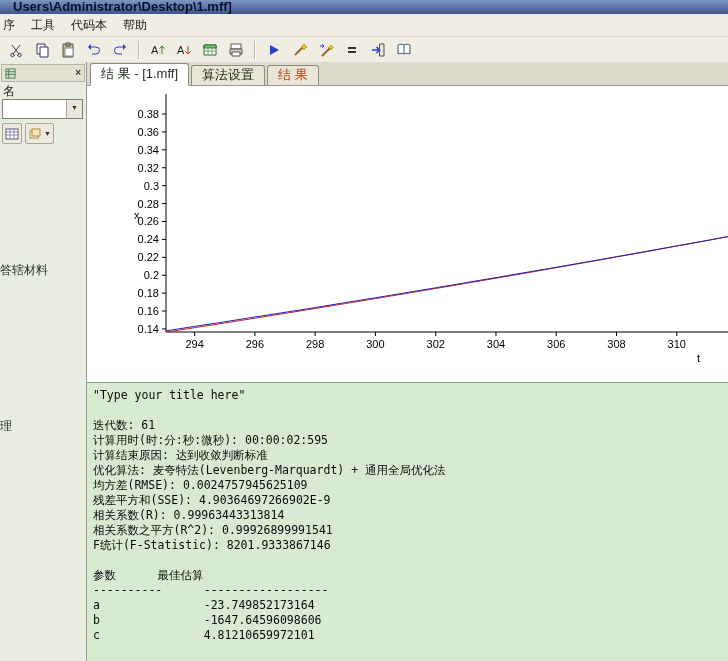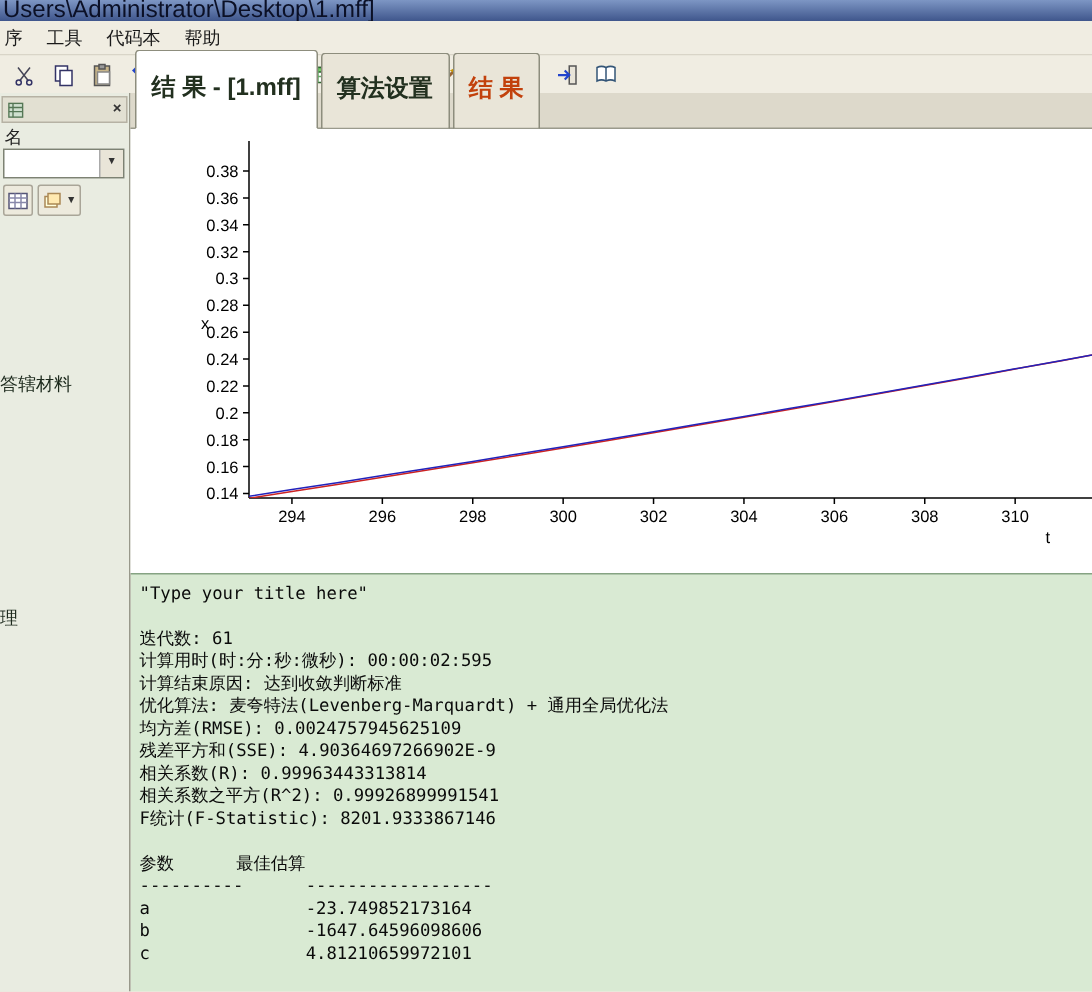--- a/index.html
+++ b/index.html
@@ -4,22 +4,22 @@
 <style>
   html,body{margin:0;padding:0;}
   body{
     width:728px;height:661px;overflow:hidden;position:relative;
     font-family:"Liberation Sans",sans-serif;background:#ece9de;
     -webkit-font-smoothing:antialiased;
   }
   
   .titlebar{
     height:14px;background:linear-gradient(#7d96c4,#3f568c);
-    font-size:16px;line-height:14px;color:#0b1026;font-weight:normal;
-    padding-left:2px;white-space:nowrap;overflow:hidden;
+    font-size:13px;line-height:14px;color:#0b1026;font-weight:bold;
+    padding-left:13px;white-space:nowrap;overflow:hidden;
   }
   
   .menubar{
     height:22px;background:#f0ede2;border-bottom:1px solid #d9d5c8;
     display:flex;align-items:center;font-size:12px;color:#1a1a1a;
   }
   .menu-item{padding:3px 8px;cursor:default;}
   .menu-item:first-child{padding-left:3px;}
   
   .toolbar{
@@ -41,28 +41,28 @@
   .sb-header svg{width:11px;height:11px;}
   .sb-close{font-size:10px;line-height:10px;color:#333;font-weight:bold;cursor:default;}
   .sb-label{position:absolute;top:21px;left:3px;font-size:12px;color:#222;}
   .sb-combo{position:absolute;top:37px;left:2px;width:79px;height:18px;background:#fff;border:1px solid #7d8273;display:flex;}
   .sb-combo .cval{flex:1;font-size:11px;line-height:16px;padding-left:3px;overflow:hidden;}
   .cbtn{width:15px;background:#e9e5d8;border-left:1px solid #aaa;font-size:7px;line-height:16px;text-align:center;color:#333;}
   .sb-btnrow{position:absolute;top:61px;left:2px;display:flex;gap:3px;align-items:center;}
   .sbtn{height:19px;border:1px solid #a9a598;background:#edeadd;display:flex;align-items:center;justify-content:center;padding:0 2px;border-radius:2px;}
   .sbtn svg{width:14px;height:14px;}
   .sbtn .darr{font-size:7px;margin-left:2px;color:#333;}
-  .tree-item{position:absolute;left:0;font-size:12px;color:#1d2a1d;white-space:nowrap;}
+  .tree-item{position:absolute;left:0;font-size:12px;color:#1d2a1d;white-space:nowrap;margin-top:14px;}
   
   .main{flex:1;display:flex;flex-direction:column;min-width:0;}
   .tabstrip{height:23px;background:#ddd9cb;display:flex;align-items:flex-end;padding-left:2px;border-bottom:1px solid #9a9a8c;position:relative;}
   .tab{
-    height:19px;line-height:18px;padding:15px 10px;font-size:16px;color:#22301f;
+    height:19px;line-height:18px;padding:0 10px;font-size:13px;color:#22301f;
     background:#e9e5d8;border:1px solid #8d8d7d;border-bottom:1px solid #9a9a8c;
-    border-radius:3px 3px 0 0;margin:0 1px -1px 1px;white-space:nowrap;cursor:default;font-weight:bold;
+    border-radius:3px 3px 0 0;margin:0 1px -1px 1px;white-space:nowrap;cursor:default;
   }
   .tab.active{background:#ffffff;height:21px;line-height:20px;border-bottom:1px solid #fff;}
   .tab.dim{color:#c2410c;}
   
   .chart-panel{height:296px;background:#fff;position:relative;flex:none;}
   .chart-panel svg text{font-family:"Liberation Sans",sans-serif;}
   
   .results{
     flex:1;background:#d9ead3;border-top:1px solid #86a383;
     font-family:"DejaVu Sans Mono","Liberation Mono",monospace;

